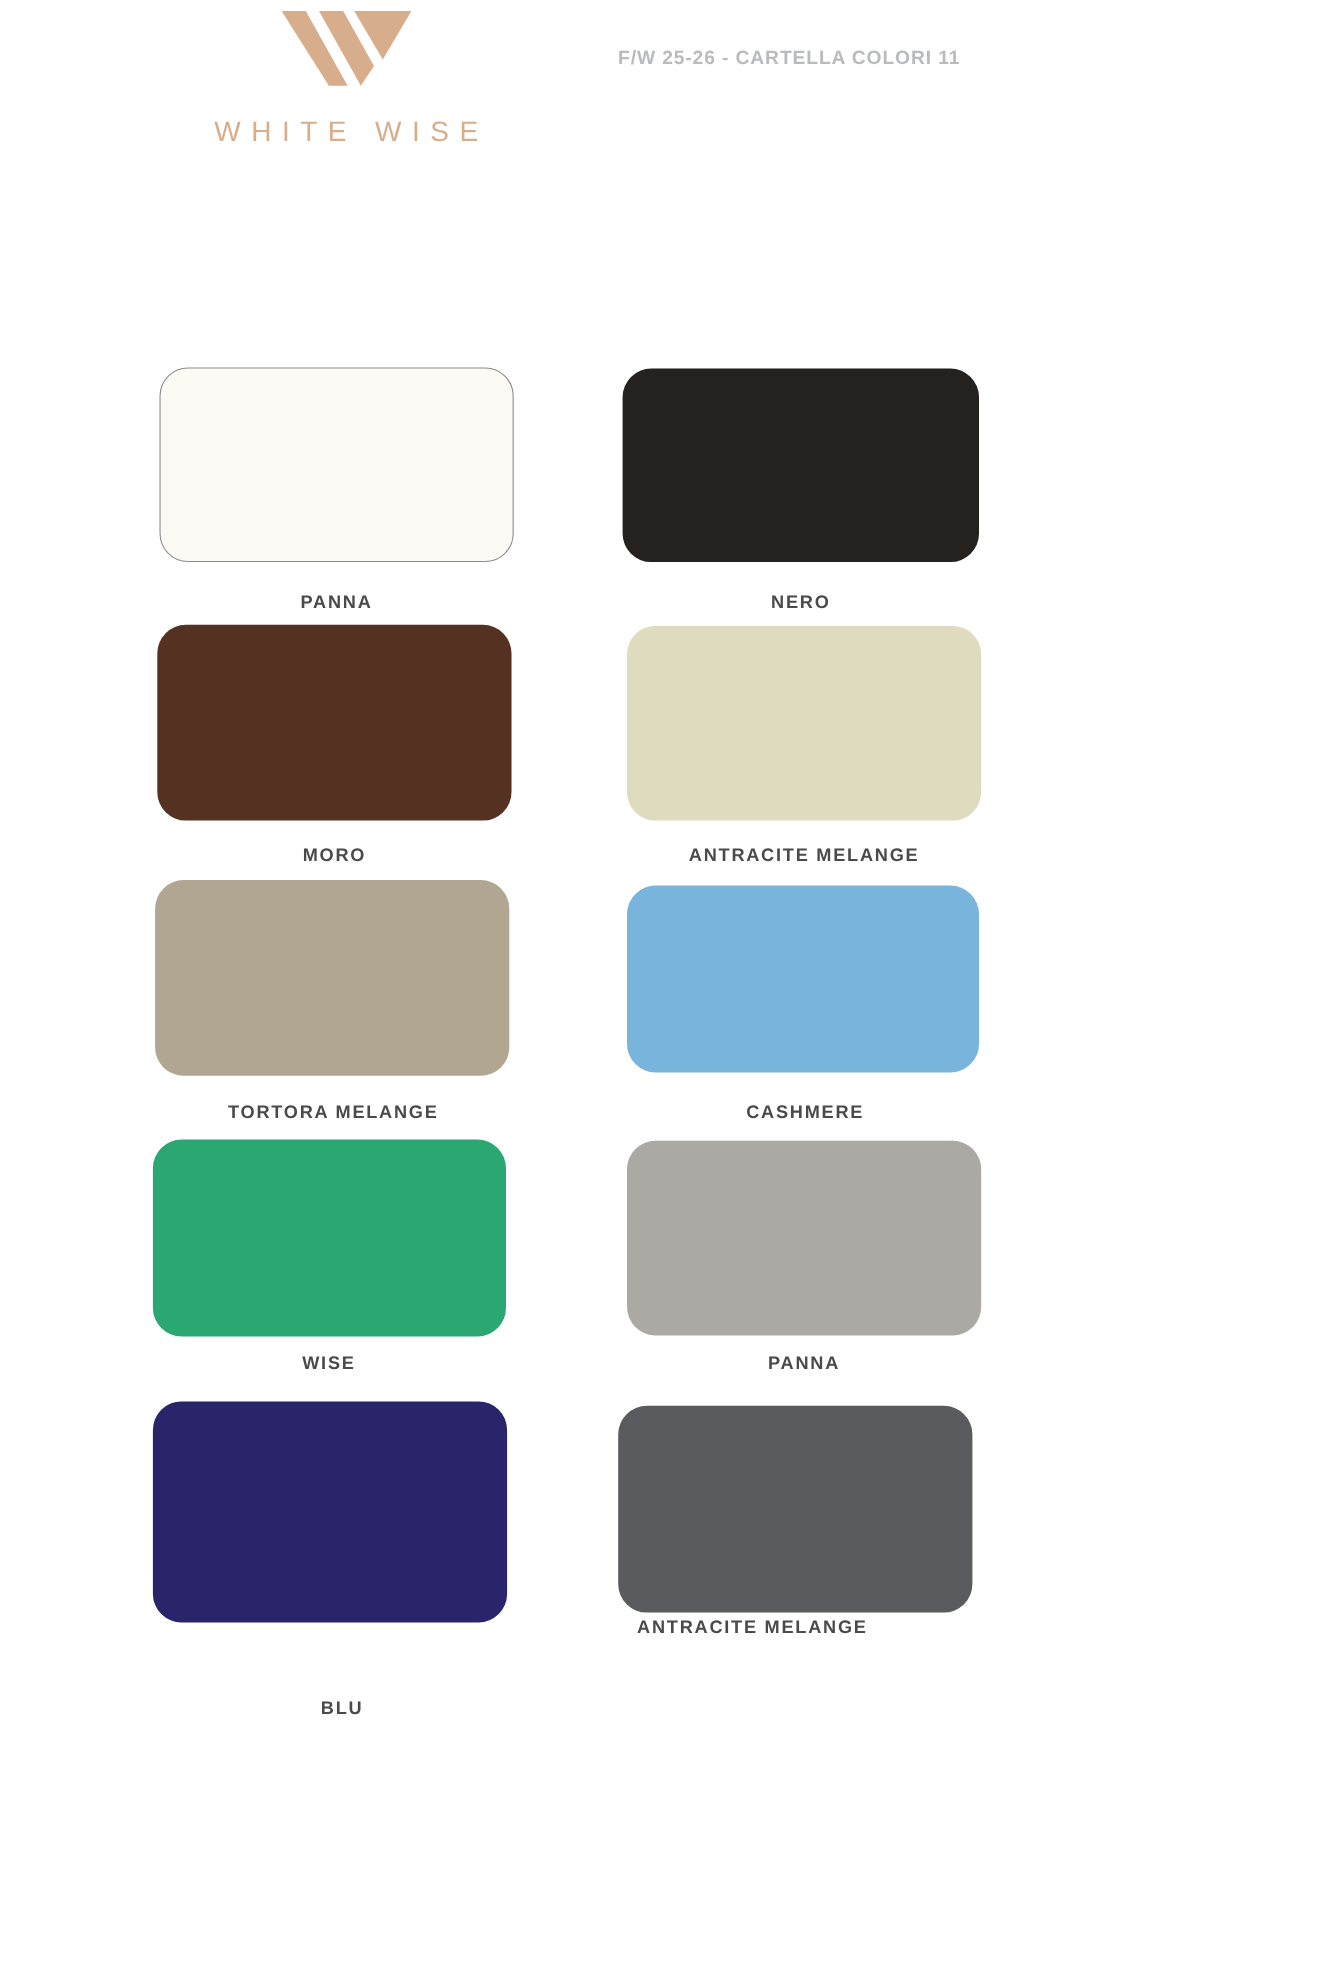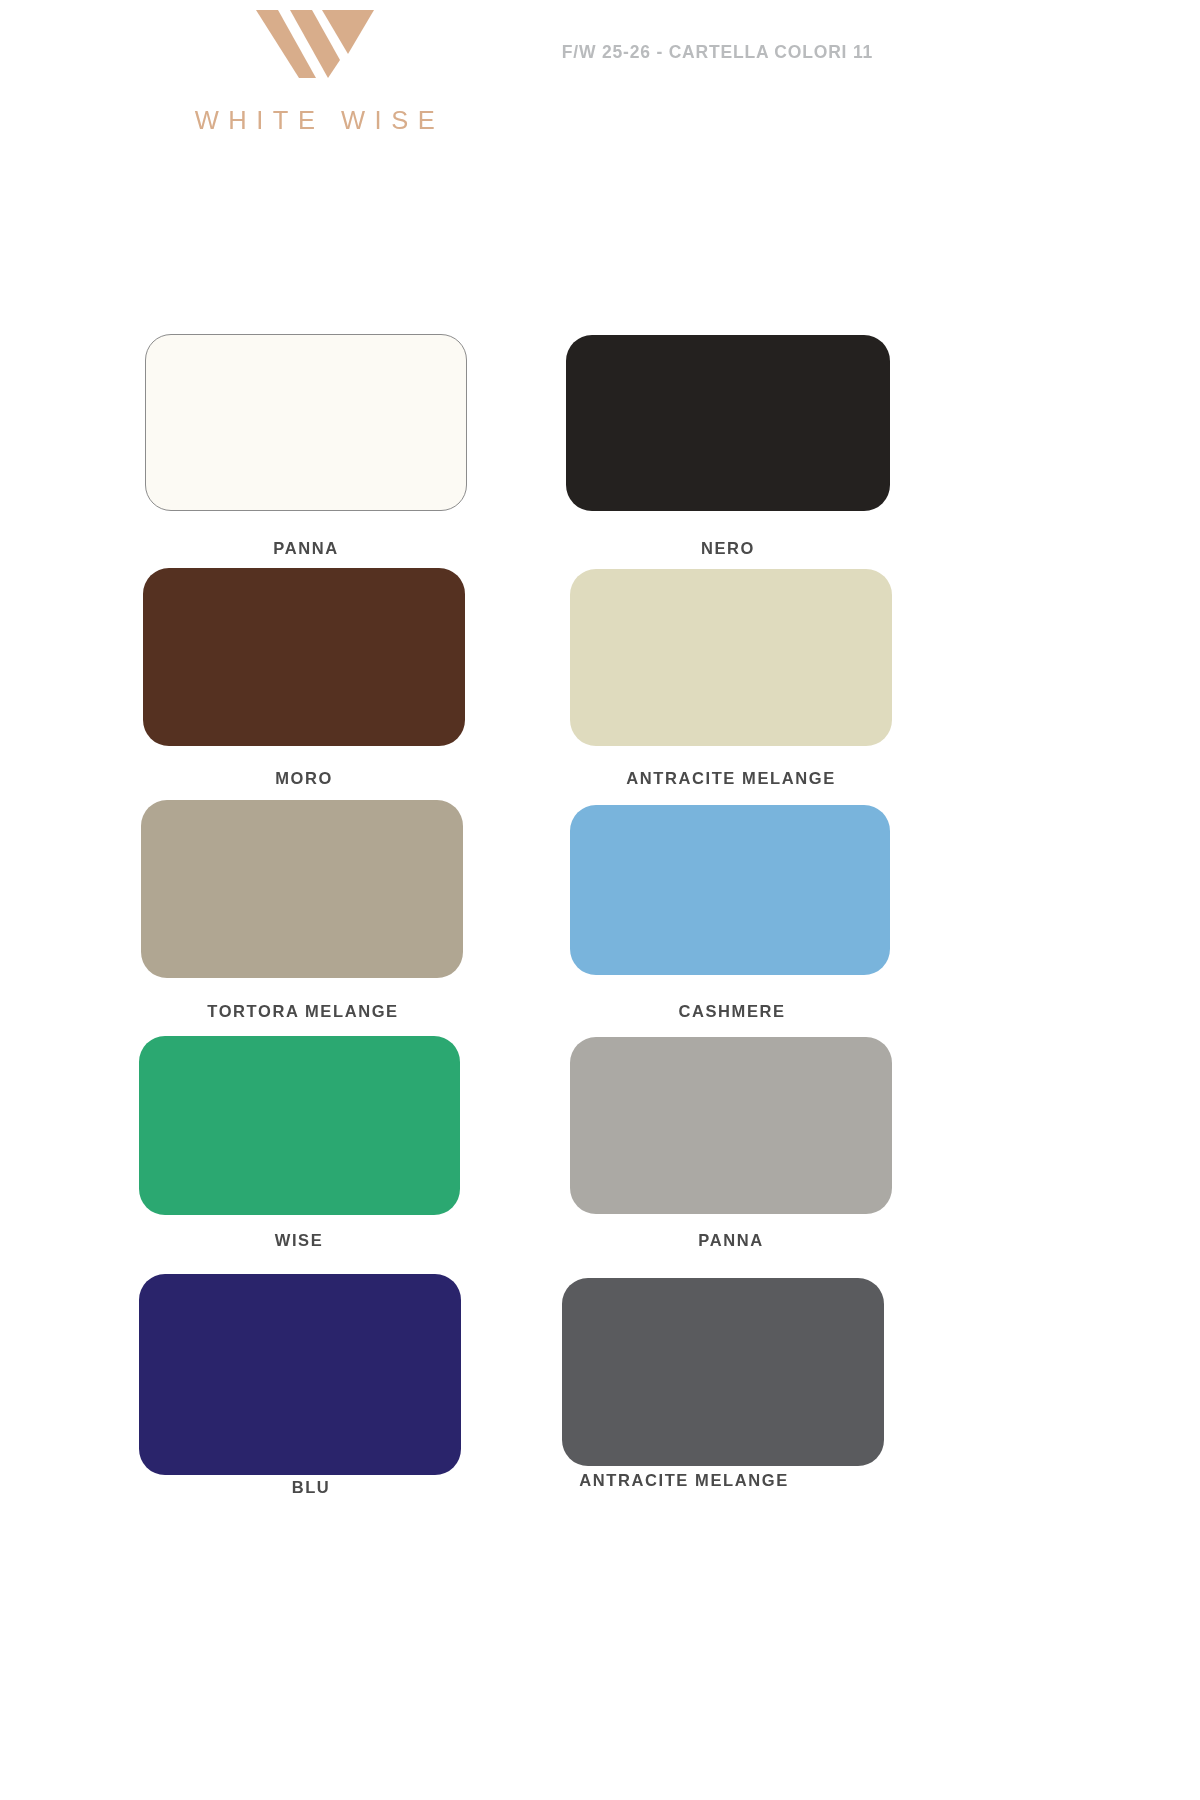--- a/index.html
+++ b/index.html
@@ -167,20 +167,20 @@
         <div class="swatch-chip" style="background: rgb(43, 168, 113);"></div>
       </div>
       <div class="swatch-label" style="left: 299px; top: 1063px;">WISE</div>
       <div class="swatch-cell" style="left: 570px; top: 869px; width: 322px; height: 177px;">
         <div class="swatch-chip" style="background: rgb(171, 169, 164);"></div>
       </div>
       <div class="swatch-label" style="left: 731px; top: 1063px;">PANNA</div>
       <div class="swatch-cell" style="left: 139px; top: 1106px; width: 322px; height: 201px;">
         <div class="swatch-chip" style="background: rgb(42, 36, 107);"></div>
       </div>
-      <div class="swatch-label" style="left: 300px; top: 1310px; padding-left: 22px;">BLU</div>
+      <div class="swatch-label" style="left: 300px; top: 1376px; padding-left: 22px;">BLU</div>
       <div class="swatch-cell" style="left: 562px; top: 1110px; width: 322px; height: 188px;">
         <div class="swatch-chip" style="background: rgb(90, 91, 94);"></div>
       </div>
       <div class="swatch-label" style="left: 684px; top: 1303px;">ANTRACITE MELANGE</div>
     </div>
 
 </div>
 
 </body></html>

